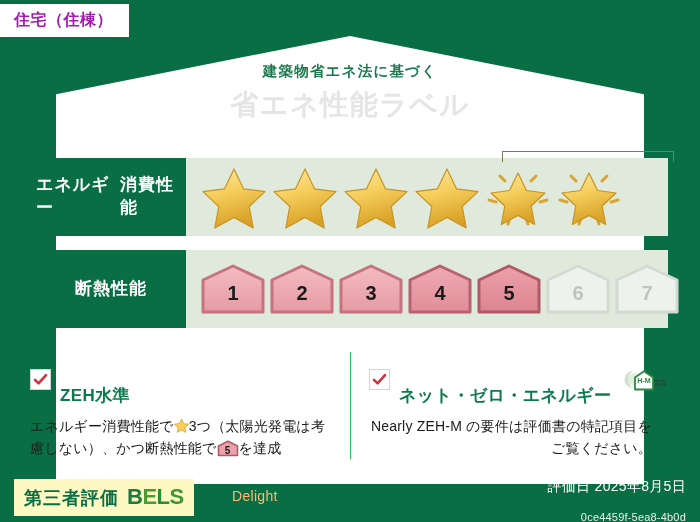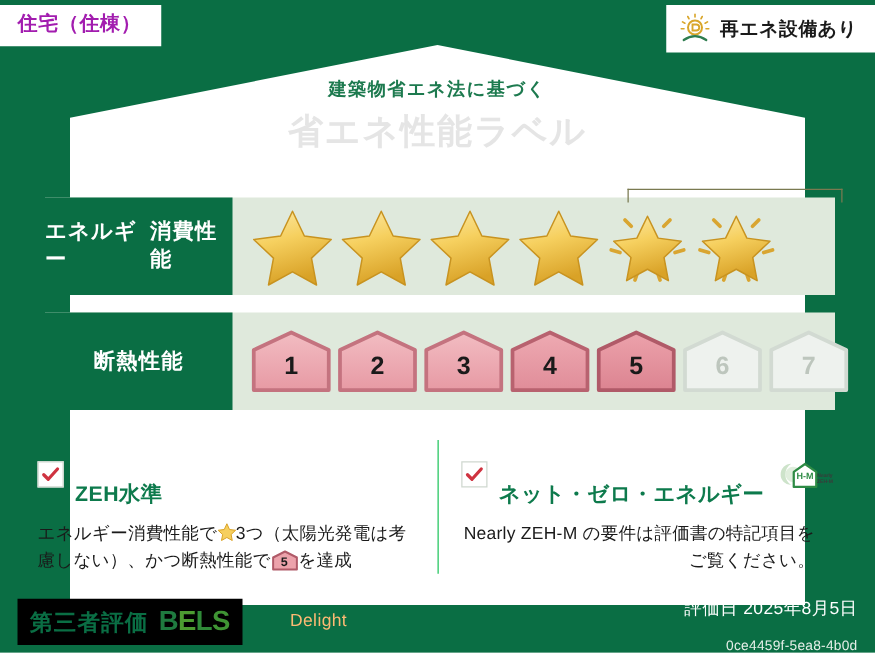--- a/index.html
+++ b/index.html
@@ -167,21 +167,21 @@
   }
 
   
   .footer {
     position:absolute; left:0; right:0; bottom:0; height:52px;
     z-index:7;
     display:flex; align-items:center;
   }
   .bels-badge {
     position:absolute; left:14px; top:9px;
-    background:#000000;
+    background:#fef9c3;
     padding:5px 10px 6px 10px;
     display:flex; align-items:baseline; gap:8px;
   }
   .bels-jp { font-size:18px; font-weight:bold; color:#0a6e44; letter-spacing:1px; }
   .bels-en { font-size:22px; font-weight:bold; letter-spacing:-0.5px; }
   .bels-en .b1 { color:#1f7a3f; }
   .bels-en .b2 { color:#4c9b31; }
   .bels-en .b3 { color:#2f8a38; }
   .bels-en .b4 { color:#3f9434; }
   .delight {
@@ -199,39 +199,20 @@
 <body>
 
 <div id="label-root">
 
   <div class="panel"></div>
 
   <div class="tag-housing">
     <span>住宅（住棟）</span>
   </div>
 
-  <div class="tag-renew">
-    <span>
-      <svg class="sun-ico" viewBox="0 0 26 26">
-        <g stroke="#d9a62b" stroke-width="1.3" stroke-linecap="round" fill="none">
-          <line x1="13" y1="1.5" x2="13" y2="3.6"></line>
-          <line x1="7.2" y1="3.2" x2="8.2" y2="5.0"></line>
-          <line x1="18.8" y1="3.2" x2="17.8" y2="5.0"></line>
-          <line x1="3.0" y1="7.5" x2="4.9" y2="8.6"></line>
-          <line x1="23.0" y1="7.5" x2="21.1" y2="8.6"></line>
-          <line x1="2.0" y1="13.0" x2="4.2" y2="13.0"></line>
-          <line x1="24.0" y1="13.0" x2="21.8" y2="13.0"></line>
-        </g>
-        <circle cx="13" cy="12" r="5.6" fill="none" stroke="#d9a62b" stroke-width="1.6"></circle>
-        <path d="M11.0 9.6 h3.0 a2.4 2.4 0 0 1 0 4.8 h-3.0 v-4.8 z" fill="none" stroke="#d9a62b" stroke-width="1.5"></path>
-        <path d="M4.0 22.0 q9.0 -6.2 18.0 0" fill="none" stroke="#2e7d4f" stroke-width="1.8" stroke-linecap="round"></path>
-      </svg>
-    </span>
-    <span class="txt">再エネ設備あり</span>
-  </div>
 
   <div class="title-wrap">
     <div class="title-sub">建築物省エネ法に基づく</div>
     <div class="title-main">省エネ性能ラベル</div>
   </div>
 
   <div class="rows">
 
     <div class="row">
       <div class="row-label">

